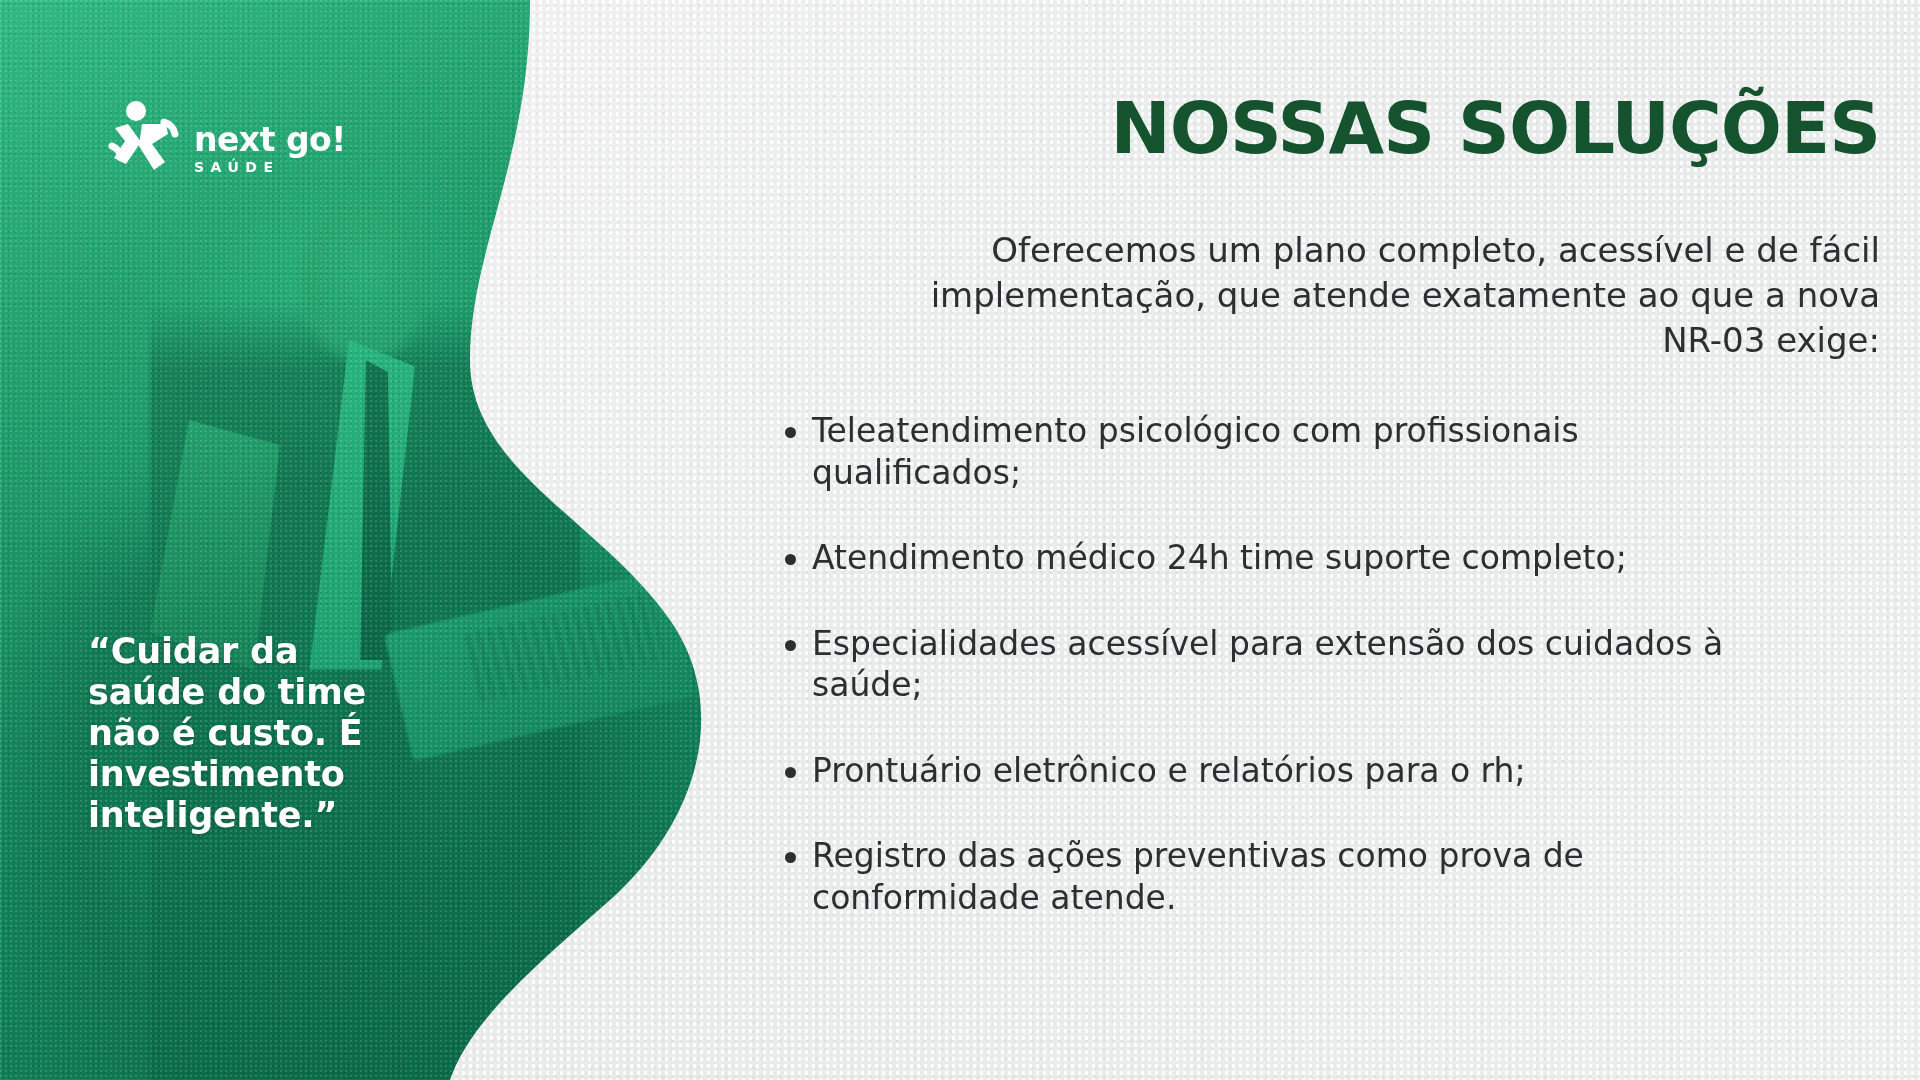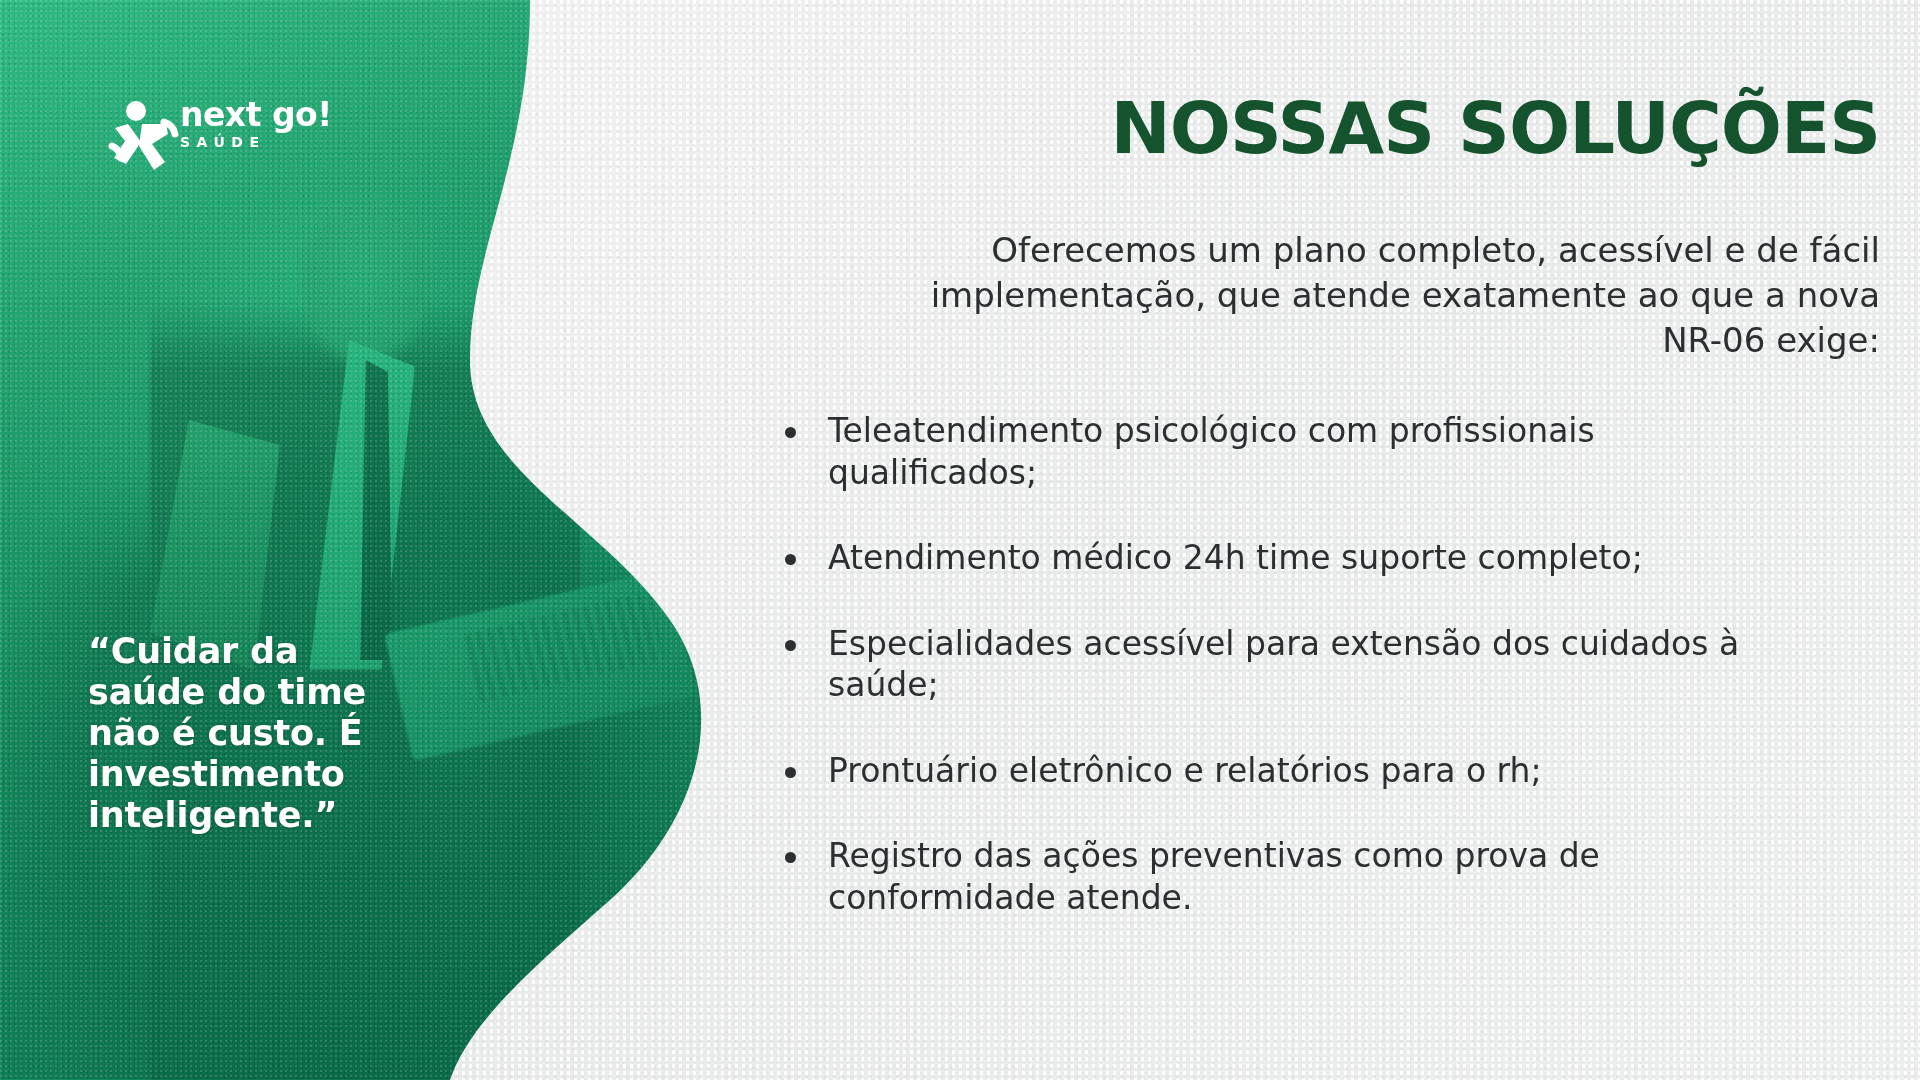--- a/index.html
+++ b/index.html
@@ -76,21 +76,21 @@
   }
   .grain{
     position:absolute;inset:0;opacity:.28;
     background-image:
       radial-gradient(circle at 1px 1px, rgba(255,255,255,.55) 0 1px, transparent 1.2px),
       radial-gradient(circle at 3px 4px, rgba(0,0,0,.35) 0 1px, transparent 1.2px);
     background-size:5px 5px,6px 6px;
   }
 
   
-  .logo{position:absolute;left:108px;top:98px;display:flex;align-items:flex-start;}
+  .logo{position:absolute;left:108px;top:98px;display:flex;align-items:flex-end;gap:14px;}
   .logo-mark{width:72px;height:76px;flex:none;}
   .logo-words{display:flex;flex-direction:column;justify-content:center;}
   .logo-name{color:#fff;font-size:33px;font-weight:700;letter-spacing:-.5px;line-height:1;}
   .logo-sub{color:#fff;font-size:14px;font-weight:600;letter-spacing:6.5px;margin-top:4px;line-height:1;}
 
   
   .quote{
     position:absolute;left:88px;top:620px;width:330px;
     color:#ffffff;font-size:35px;font-weight:700;line-height:1.17;
     letter-spacing:-.2px;text-shadow:0 1px 4px rgba(0,0,0,.22);margin-top:11px;
@@ -104,21 +104,21 @@
     line-height:1;white-space:nowrap;
   }
   .intro{
     position:absolute;right:40px;top:228px;width:950px;
     text-align:right;color:#2b2f31;font-size:34px;line-height:1.33;font-weight:400;
   }
   .bullets{
     position:absolute;left:85px;top:410px;width:1010px;
     color:#2b2f31;
   }
-  .bullet{display:flex;gap:32px;margin-bottom:44px;align-items:flex-start;}
+  .bullet{display:flex;gap:16px;margin-bottom:44px;align-items:flex-start;}
   .dot{flex:none;width:11px;height:11px;border-radius:50%;background:#2b2f31;margin-top:17px;}
   .btext{font-size:33px;line-height:1.26;font-weight:400;max-width:930px;}
 </style>
 </head>
 <body>
 
 <div id="slide">
 
   <div class="paper"></div>
 
@@ -148,21 +148,21 @@
     <div class="logo-words">
       <div class="logo-name">next go!</div>
       <div class="logo-sub">SAÚDE</div>
     </div>
   </div>
 
   <div class="quote">“Cuidar da saúde do time não é custo. É investimento inteligente.”</div>
 
   <div class="content">
     <div class="title">NOSSAS SOLUÇÕES</div>
-    <div class="intro">Oferecemos um plano completo, acessível e de fácil implementação, que atende exatamente ao que a nova NR-06 exige:</div>
+    <div class="intro">Oferecemos um plano completo, acessível e de fácil implementação, que atende exatamente ao que a nova NR-03 exige:</div>
     <div class="bullets">
         <div class="bullet">
           <span class="dot"></span>
           <div class="btext">Teleatendimento psicológico com profissionais qualificados;</div>
         </div>
         <div class="bullet">
           <span class="dot"></span>
           <div class="btext">Atendimento médico 24h time suporte completo;</div>
         </div>
         <div class="bullet">

